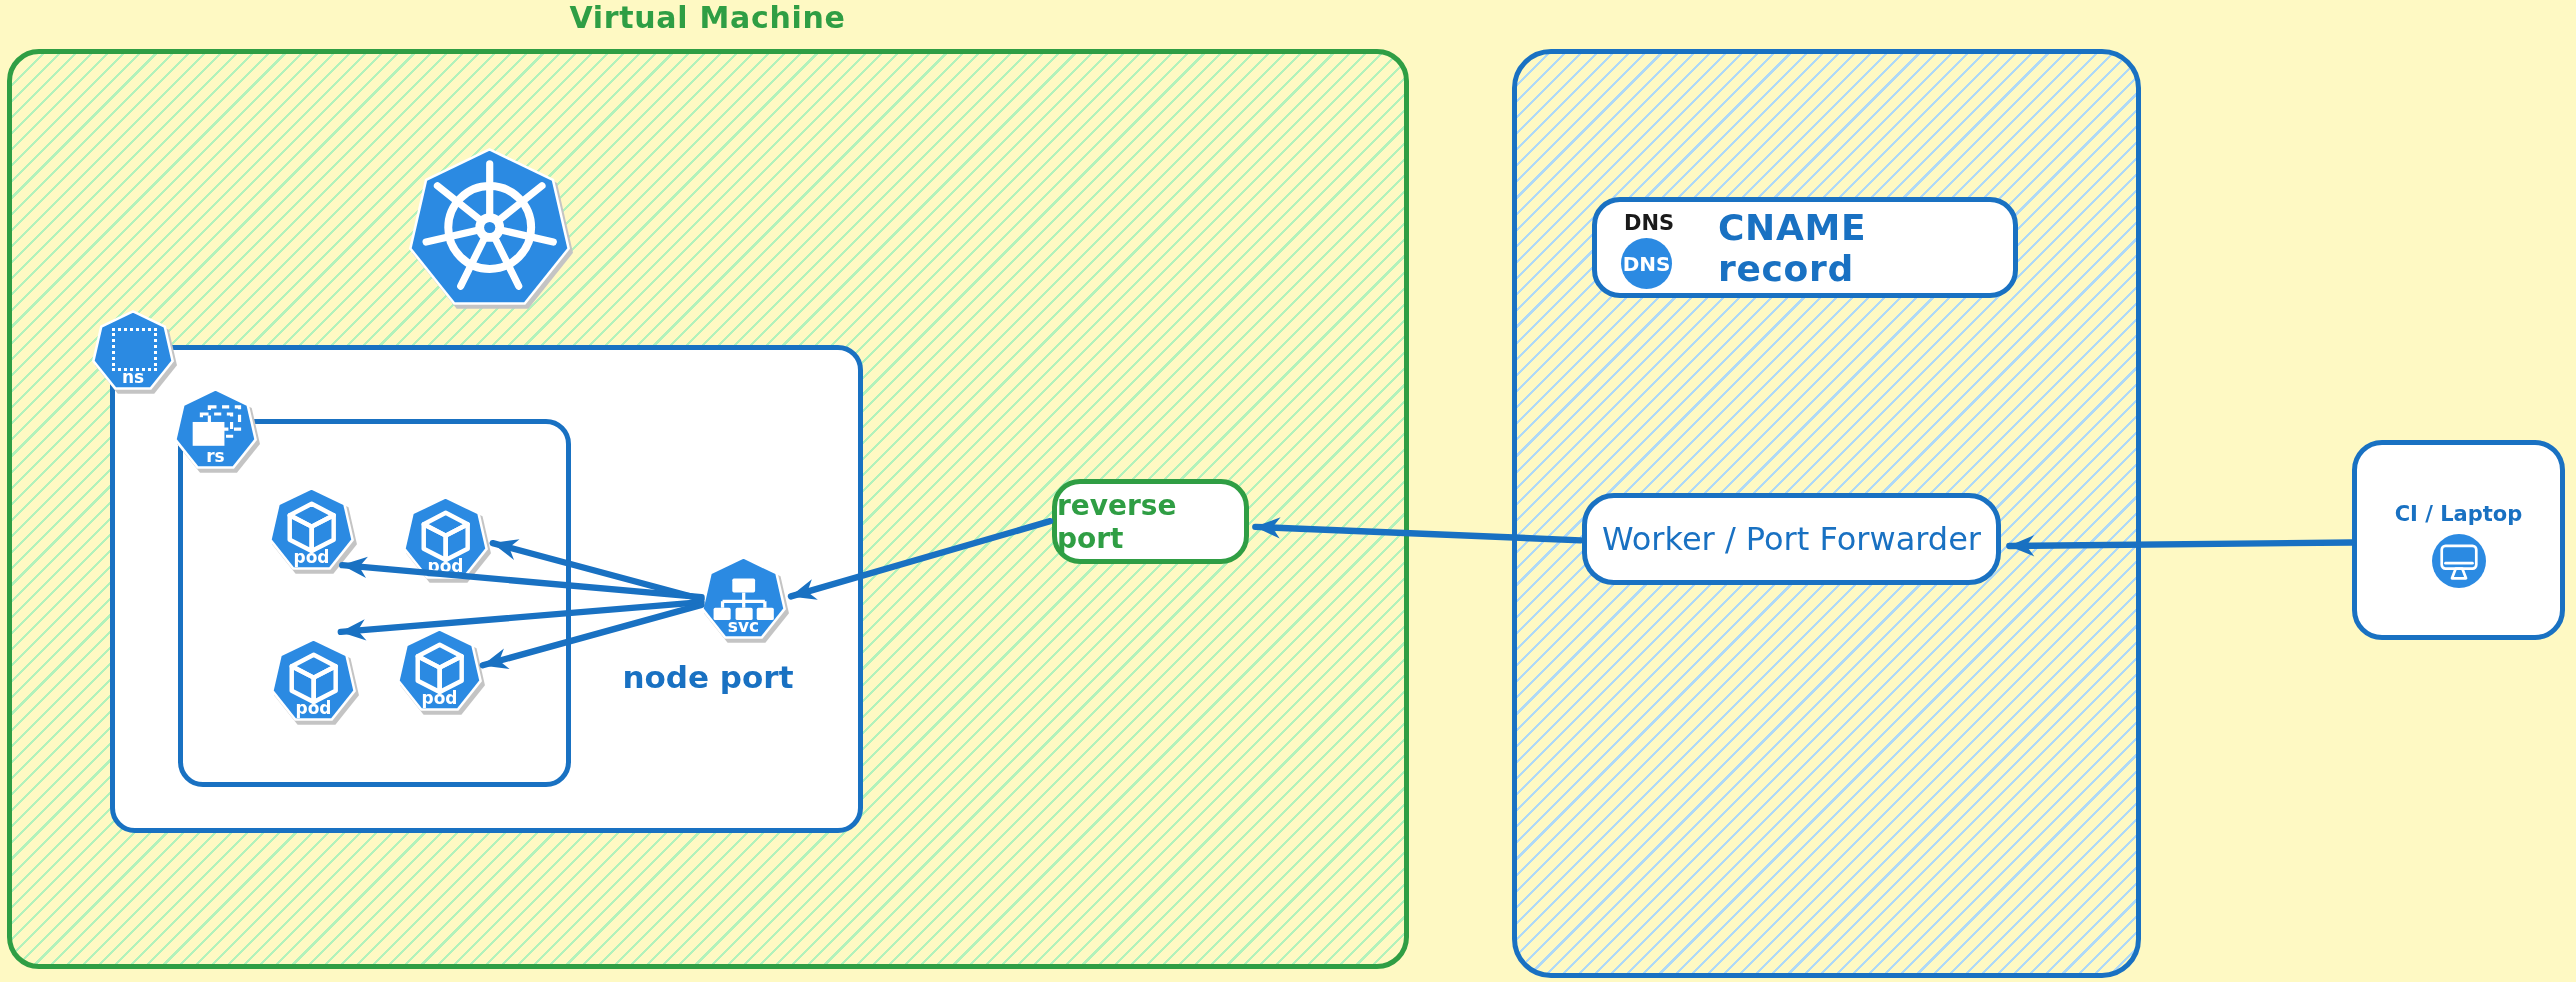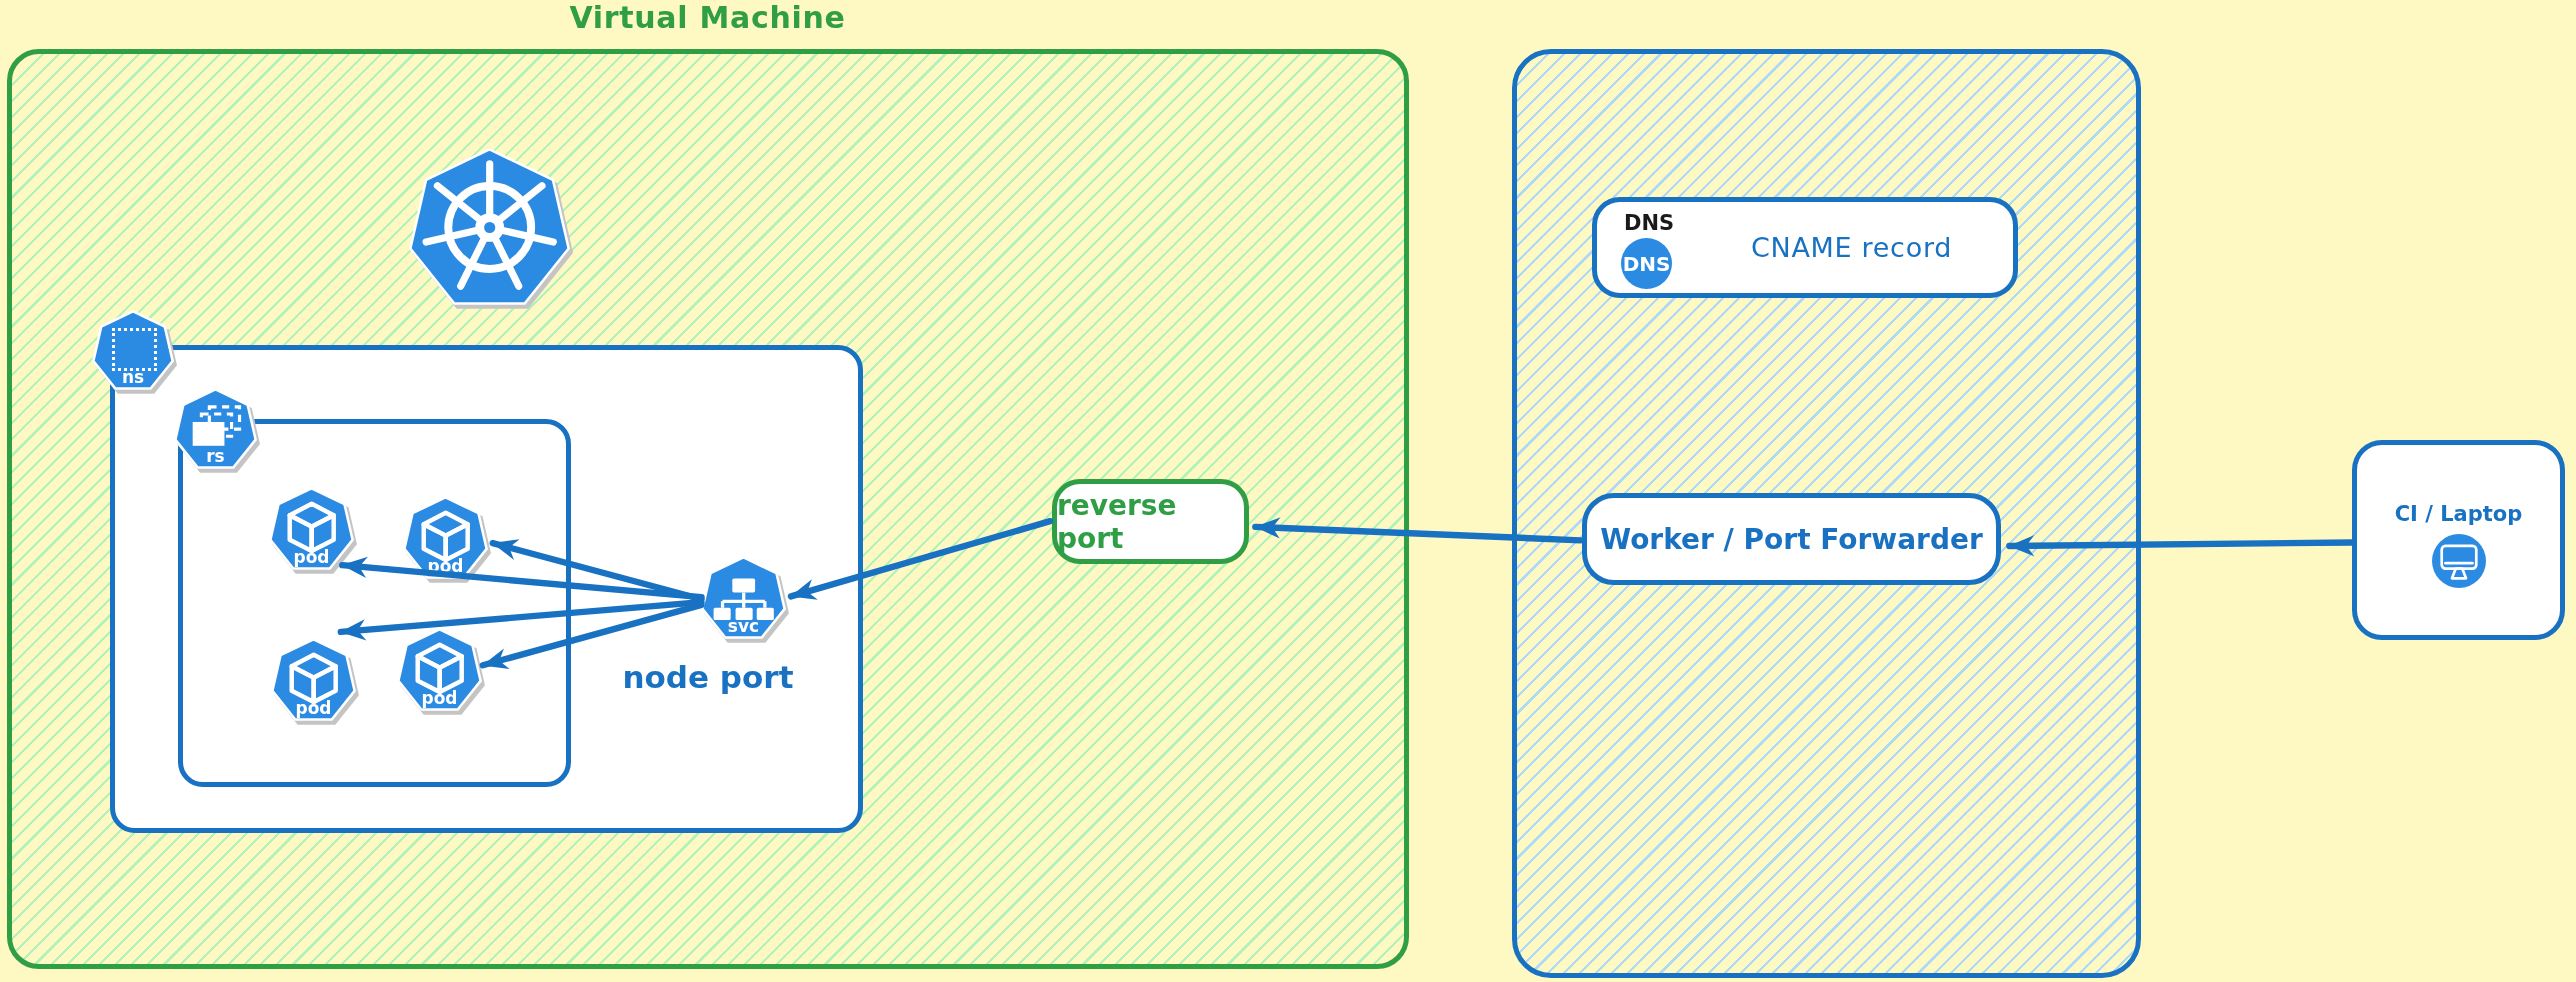--- a/index.html
+++ b/index.html
@@ -36,31 +36,31 @@
   
   .card{position:absolute;background:#fff;box-sizing:border-box;z-index:5;}
   .ns-box{left:110px;top:345px;width:753px;height:488px;border:5px solid var(--blue);border-radius:25px;}
   .rs-box{left:178px;top:419px;width:393px;height:368px;border:5px solid var(--blue);border-radius:25px;}
   .rp-box{left:1052px;top:479px;width:197px;height:85px;border:5px solid var(--green);border-radius:28px;
           display:flex;align-items:center;justify-content:center;}
   .rp-box .lbl{color:var(--green);font-size:28px;font-weight:600;}
   .dns-box{left:1578px;top:197px;width:426px;height:101px;border:5px solid var(--blue);border-radius:28px;margin-left:14px;}
   .worker-box{left:1582px;top:493px;width:419px;height:92px;border:5px solid var(--blue);border-radius:32px;
           display:flex;align-items:center;justify-content:center;}
-  .worker-box .lbl{color:var(--blue);font-size:28px;font-weight:700;}
+  .worker-box .lbl{color:var(--blue);font-size:32px;font-weight:400;}
   .ci-box{left:2352px;top:440px;width:213px;height:200px;border:5px solid var(--blue);border-radius:30px;
           display:flex;flex-direction:column;align-items:center;justify-content:center;gap:8.5px;padding-top:10px;}
   .ci-box .lbl{color:var(--blue);font-size:21px;font-weight:600;white-space:nowrap;}
   
   .dns-tag{position:absolute;left:27px;top:8.5px;color:#1a1a1a;font-size:21px;font-weight:700;}
   .dns-circle{position:absolute;left:24px;top:36px;width:51px;height:51px;border-radius:50%;
               background:var(--icon-blue);display:flex;align-items:center;justify-content:center;
               color:#fff;font-size:20px;font-weight:700;}
   .cname{position:absolute;left:121px;right:28px;top:0;bottom:0;display:flex;align-items:center;justify-content:center;
-         color:var(--blue);font-size:27px;font-weight:400;letter-spacing:0.7px;}
+         color:var(--blue);font-size:36px;font-weight:700;letter-spacing:0.7px;}
   .monitor-circle{width:54px;height:54px;border-radius:50%;background:var(--icon-blue);
                   display:flex;align-items:center;justify-content:center;}
   
   .hepta-wrap{position:absolute;z-index:20;filter:drop-shadow(3.6px 4.3px 0 var(--shadow));}
   .hepta-rim,.hepta{position:absolute;clip-path:polygon(50% 0%,89.1% 18.8%,98.8% 61.1%,71.7% 95%,28.3% 95%,1.2% 61.1%,10.9% 18.8%);}
   .hepta-rim{inset:0;background:#fff;}
   .hepta{inset:2.8px;background:var(--icon-blue);}
   .icon-label{position:absolute;left:0;right:0;bottom:5%;text-align:center;color:#fff;
               font-size:17px;font-weight:600;z-index:2;}
   .hepta svg{position:absolute;inset:0;width:100%;height:100%;}

